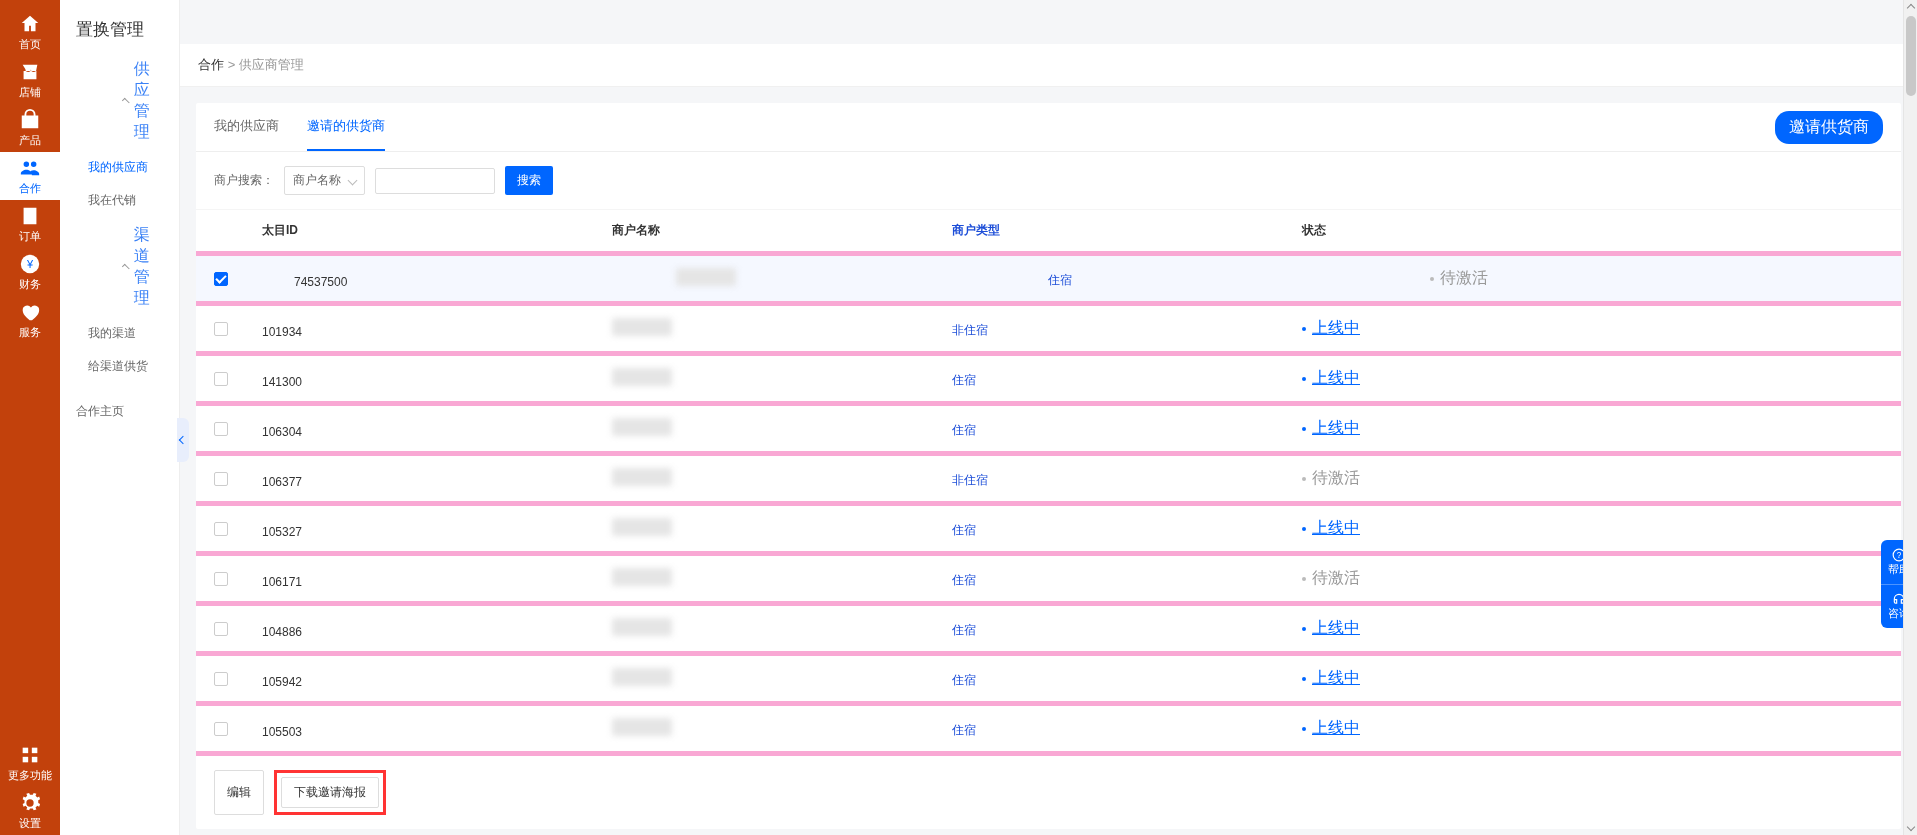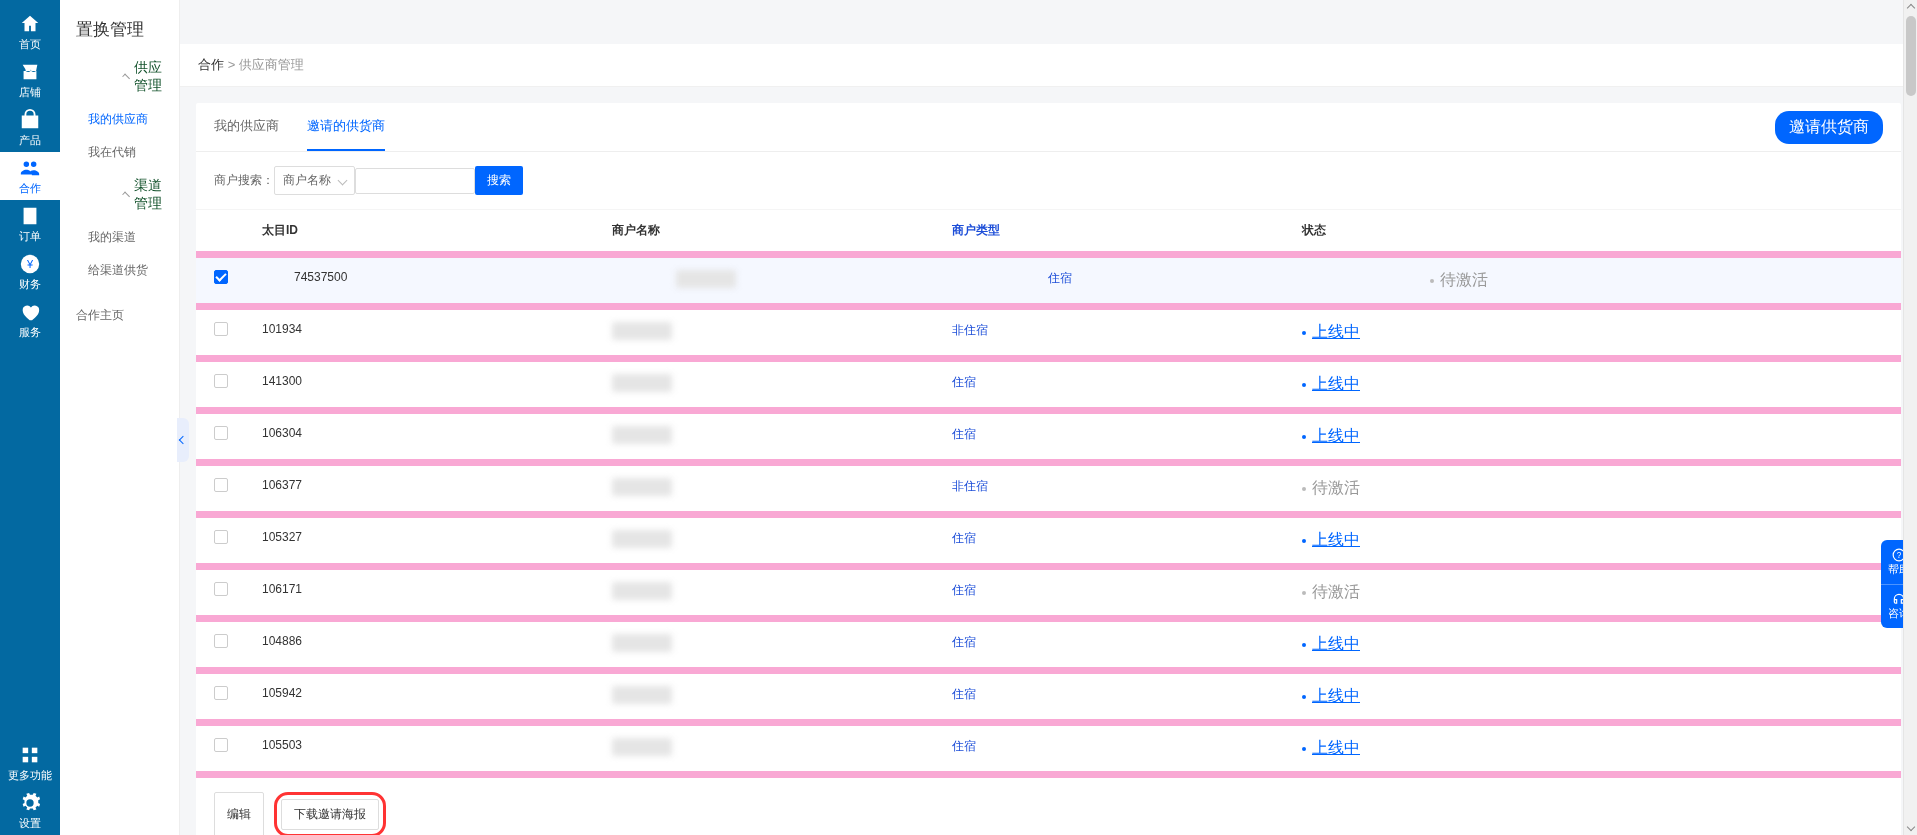--- a/index.html
+++ b/index.html
@@ -1,49 +1,49 @@
 <!DOCTYPE html>
 <html><head>
 <meta charset="utf-8">
 <style>
 * { box-sizing: border-box; margin: 0; padding: 0; }
 body { font-family: -apple-system, "PingFang SC", "Microsoft YaHei", sans-serif; font-size: 12px; background: #f5f6f8; color: #333; overflow: hidden; height: 835px; width: 1917px; }
 .app { display: flex; height: 835px; }
-.rail { width: 60px; background: #0369a1; color: #fff; display: flex; flex-direction: column; align-items: center; padding-top: 8px; }
+.rail { width: 60px; background: #c2410c; color: #fff; display: flex; flex-direction: column; align-items: center; padding-top: 8px; }
 .rail-item { width: 60px; height: 48px; display: flex; flex-direction: column; align-items: center; justify-content: center; cursor: pointer; font-size: 11px; color: #fff; }
 .rail-item.active { background: #fff; color: #0066ff; }
 .rail-icon { width: 22px; height: 22px; margin-bottom: 2px; }
 .rail-gap { flex: 1; }
 .rail-more { margin-top: auto; }
 .subnav { width: 120px; background: #fff; padding: 12px 0; border-right: 1px solid #eee; position: relative; }
 .subnav-title { font-size: 17px; font-weight: 500; padding: 6px 16px 10px; color: #333; }
-.subnav-group { font-size: 14px; color: #14532d; padding: 8px 16px; cursor: pointer; display: flex; align-items: center; margin-left: 48px; }
+.subnav-group { font-size: 16px; color: #3b82f6; padding: 8px 16px; cursor: pointer; display: flex; align-items: center; margin-left: 48px; }
 .subnav-group::before { content: ""; display: inline-block; width: 6px; height: 6px; border-left: 1px solid #999; border-bottom: 1px solid #999; transform: rotate(135deg); margin-right: 6px; }
 .subnav-item { font-size: 12px; color: #666; padding: 8px 16px 8px 28px; cursor: pointer; }
 .subnav-item.active { color: #0066ff; font-weight: 500; }
 .collapse-handle { position: absolute; right: -10px; top: 50%; width: 12px; height: 44px; background: #e8eefc; border-radius: 0 6px 6px 0; display: flex; align-items: center; justify-content: center; cursor: pointer; }
 .collapse-handle::before { content: ""; width: 5px; height: 5px; border-left: 1px solid #0066ff; border-bottom: 1px solid #0066ff; transform: rotate(45deg); }
 .main { flex: 1; display: flex; flex-direction: column; overflow: hidden; }
 .crumb { background: #fff; padding: 12px 18px; font-size: 13px; color: #999; border-bottom: 1px solid #f0f0f0; margin-top: 44px; }
 .crumb .c1 { color: #333; }
 .content { padding: 16px; overflow: auto; flex: 1; }
 .card { background: #fff; border-radius: 2px; }
 .tabs { display: flex; align-items: center; padding: 0 18px; border-bottom: 1px solid #eee; }
 .tab { padding: 14px 0; margin-right: 28px; font-size: 13px; color: #666; cursor: pointer; border-bottom: 2px solid transparent; }
 .tab.active { color: #0066ff; border-bottom-color: #0066ff; }
 .tabs-spacer { flex: 1; }
 .btn { display: inline-flex; align-items: center; padding: 6px 14px; background: #0066ff; color: #fff; border-radius: 14px; font-size: 16px; cursor: pointer; }
-.filters { padding: 14px 18px; display: flex; align-items: center; border-bottom: 1px solid #f5f5f5; }
+.filters { padding: 14px 18px; display: flex; align-items: center; gap: 10px; border-bottom: 1px solid #f5f5f5; }
 .filters label { color: #666; }
 .select { border: 1px solid #ddd; border-radius: 2px; padding: 5px 8px; font-size: 12px; color: #666; display: inline-flex; align-items: center; min-width: 70px; cursor: pointer; }
 .select::after { content: ""; width: 6px; height: 6px; border-left: 1px solid #bbb; border-bottom: 1px solid #bbb; transform: rotate(-45deg); margin-left: 8px; }
 .input { border: 1px solid #ddd; border-radius: 2px; padding: 5px 8px; font-size: 12px; width: 120px; }
 .btn-search { background: #0066ff; color: #fff; border: none; border-radius: 2px; padding: 6px 12px; font-size: 12px; cursor: pointer; }
 .table { width: 100%; }
-.trow { display: flex; align-items: flex-start; padding: 12px 18px; border-bottom: 7px solid #f9a8d4; }
+.trow { display: flex; align-items: flex-end; padding: 12px 18px; border-bottom: 5px solid #f9a8d4; }
 .trow.header { font-weight: 600; color: #333; }
 .trow.selected { background: #f5f8ff; gap: 32px; }
 .col-check { width: 48px; }
 .col-id { width: 350px; color: #333; }
 .header .col-id { font-weight: 700; }
 .col-name { width: 340px; }
 .col-type { width: 350px; color: #1d4ed8; }
 .col-status { flex: 1; }
 .chk { width: 14px; height: 14px; border: 1px solid #ccc; border-radius: 2px; background: #fff; display: inline-block; cursor: pointer; }
 .chk.checked { background: #0066ff; border-color: #0066ff; position: relative; }
@@ -51,21 +51,21 @@
 .blur { display: inline-block; width: 60px; height: 18px; background: #e5e5e5; filter: blur(3px); border-radius: 2px; }
 .status { display: inline-flex; align-items: center; font-size: 16px; }
 .status .dot { width: 4px; height: 4px; border-radius: 50%; margin-right: 6px; }
 .status.pending { color: #999; }
 .status.pending .dot { background: #bbb; }
 .status.online { color: #0066ff; }
 .status.online .dot { background: #0066ff; }
 .status.online .txt { text-decoration: underline; }
 .actions { padding: 14px 18px; display: flex; gap: 10px; }
 .btn-plain { border: 1px solid #ddd; background: #fff; color: #333; padding: 6px 12px; border-radius: 2px; font-size: 12px; cursor: pointer; }
-.highlight { border: 3px solid #ff3333; border-radius: 14px; padding: 4px; display: inline-block; }
+.highlight { border: 3px solid #ff3333; border-radius: 0; padding: 4px; display: inline-block; }
 .float-help { position: fixed; right: 0; top: 540px; width: 36px; background: #0066ff; border-radius: 6px 0 0 6px; color: #fff; font-size: 11px; }
 .float-help-item { height: 44px; display: flex; flex-direction: column; align-items: center; justify-content: center; cursor: pointer; }
 .float-help-item + .float-help-item { border-top: 1px solid rgba(255,255,255,.3); }
 .outer-scroll { position: fixed; right: 0; top: 0; width: 14px; height: 835px; background: #f1f1f1; border-left: 1px solid #e5e5e5; }
 .outer-scroll .thumb { position: absolute; left: 2px; width: 10px; background: #c8c8c8; border-radius: 5px; }
 .outer-scroll .arrow { width: 14px; height: 14px; position: absolute; display: flex; align-items: center; justify-content: center; }
 .outer-scroll .arrow::before { content: ""; width: 5px; height: 5px; border-left: 1px solid #888; border-top: 1px solid #888; }
 .outer-scroll .arrow.up { top: 0; } .outer-scroll .arrow.up::before { transform: rotate(45deg); margin-top: 2px; }
 .outer-scroll .arrow.down { bottom: 0; } .outer-scroll .arrow.down::before { transform: rotate(-135deg); margin-bottom: 2px; }
 svg { display: block; }

